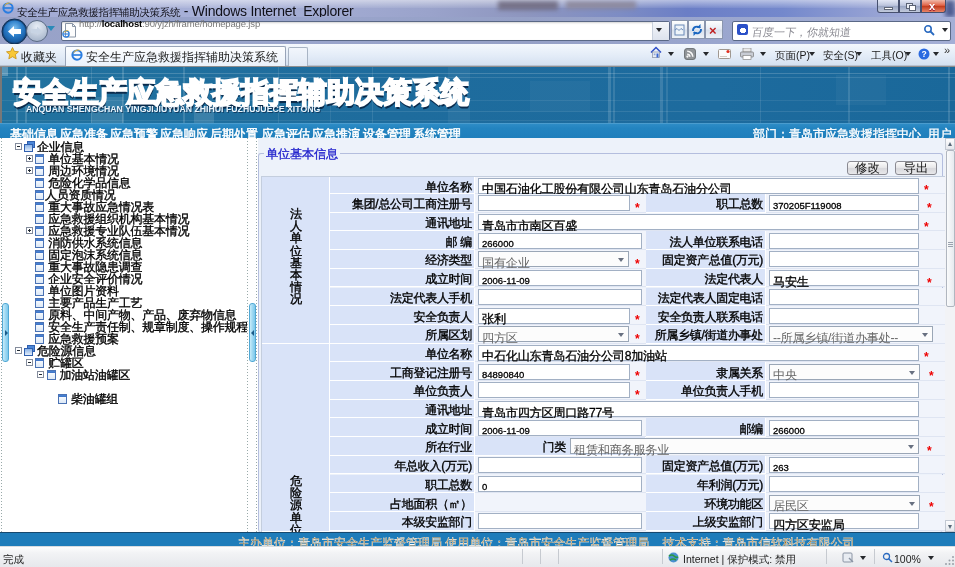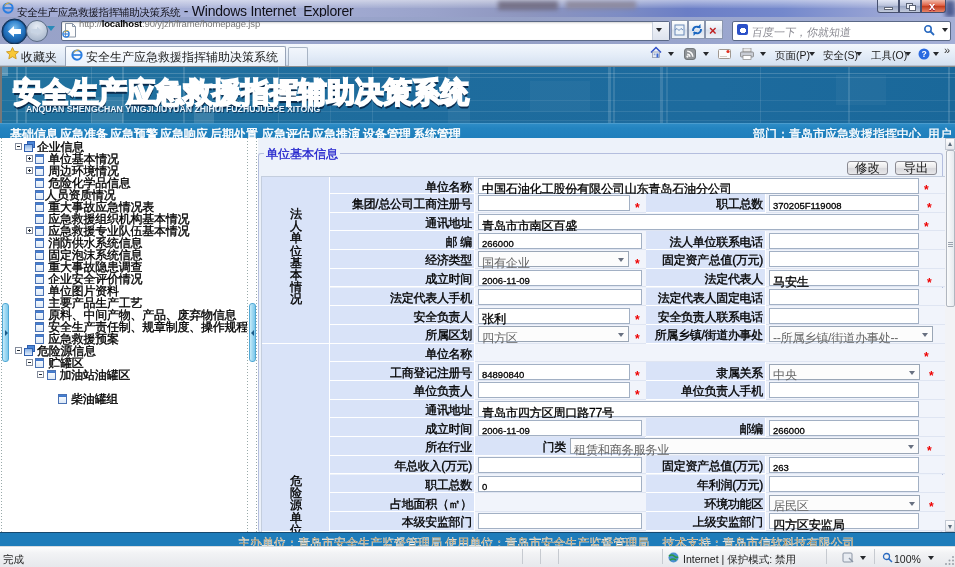--- a/index.html
+++ b/index.html
@@ -493,20 +493,23 @@
 <div class="sarr"></div>
     </div>
 <div class="sel" style="left:769px;top:326.25px;width:164px">
 <span>--所属乡镇/街道办事处--</span>
 <div class="sarr"></div>
     </div>
 <div class="star" style="left:635px;top:331.75px">*</div>
 <div class="lcell" style="left:330px;top:343.6px;width:145px;height:18.7px"></div>
 <div class="vcell" style="left:475px;top:343.6px;width:471px;height:18.7px"></div>
 <div class="ltext" style="right:483px;top:345.95px">单位名称</div>
+<div class="inp" style="left:478px;top:344.95px;width:441px">
+<span class="">中石化山东青岛石油分公司8加油站</span>
+</div>
 <div class="star" style="left:924px;top:350.45px">*</div>
 <div class="lcell" style="left:330px;top:362.3px;width:145px;height:18.7px"></div>
 <div class="vcell" style="left:475px;top:362.3px;width:171px;height:18.7px"></div>
 <div class="lcell" style="left:646px;top:362.3px;width:120px;height:18.7px"></div>
 <div class="vcell" style="left:766px;top:362.3px;width:180px;height:18.7px"></div>
 <div class="ltext" style="right:483px;top:364.65px">工商登记注册号</div>
 <div class="ltext" style="right:192px;top:364.65px">隶属关系</div>
 <div class="inp" style="left:478px;top:363.65px;width:152px">
 <span class="num">84890840</span>
 </div>

